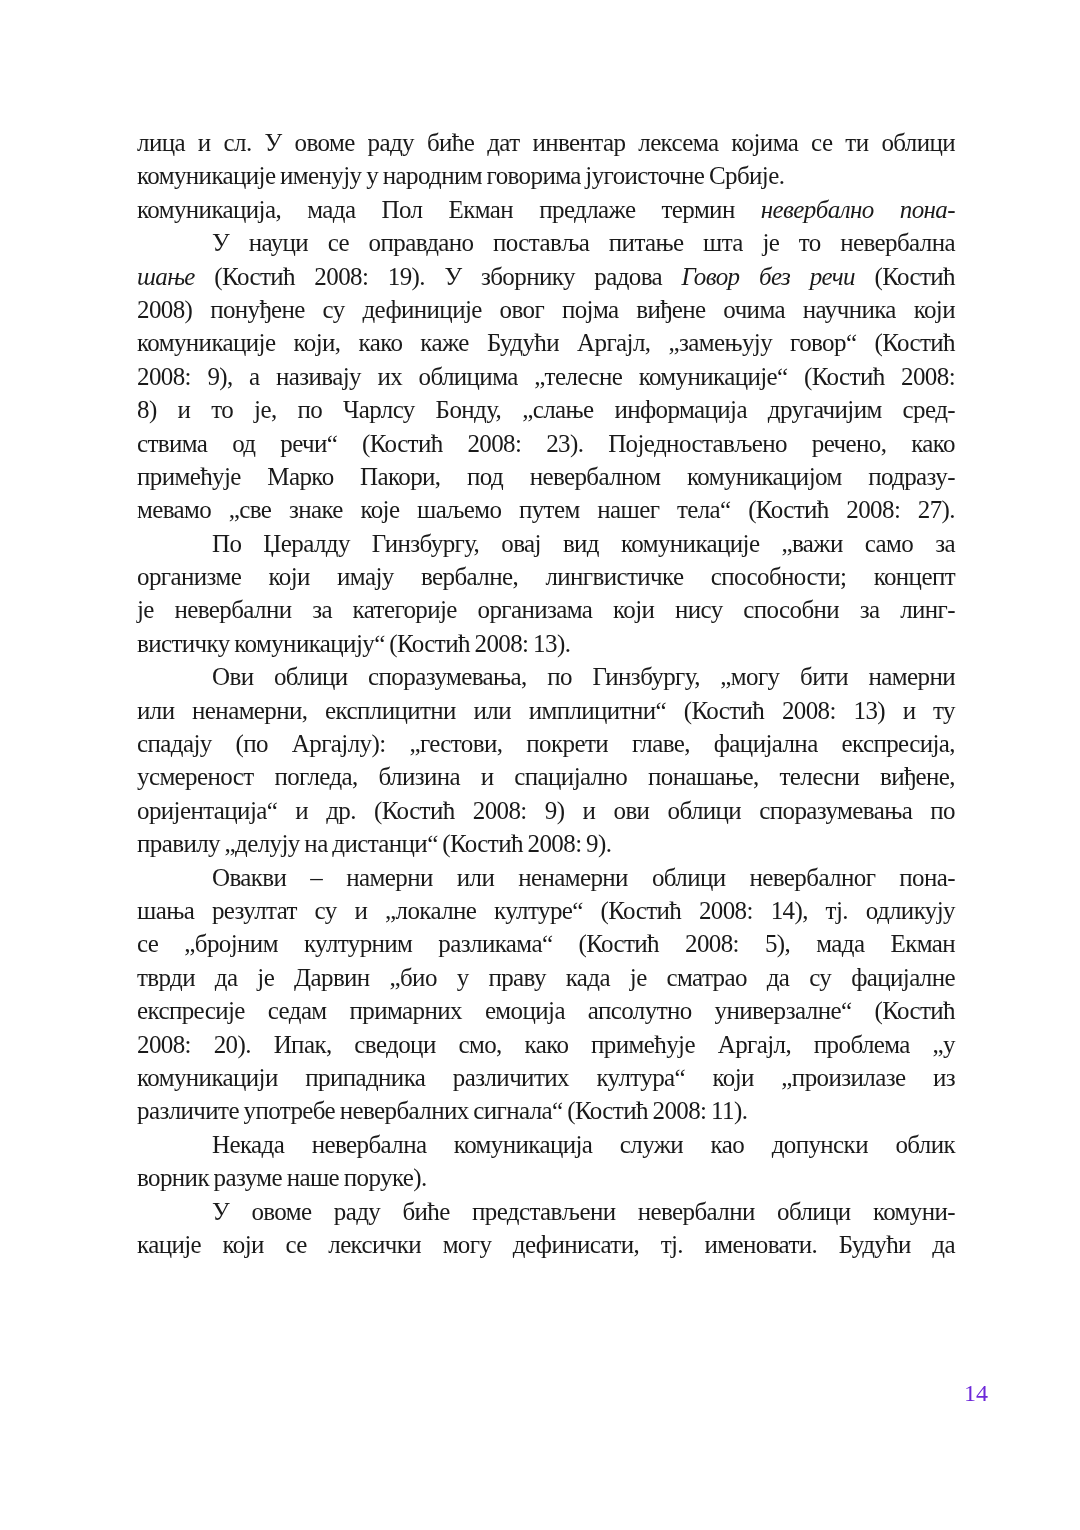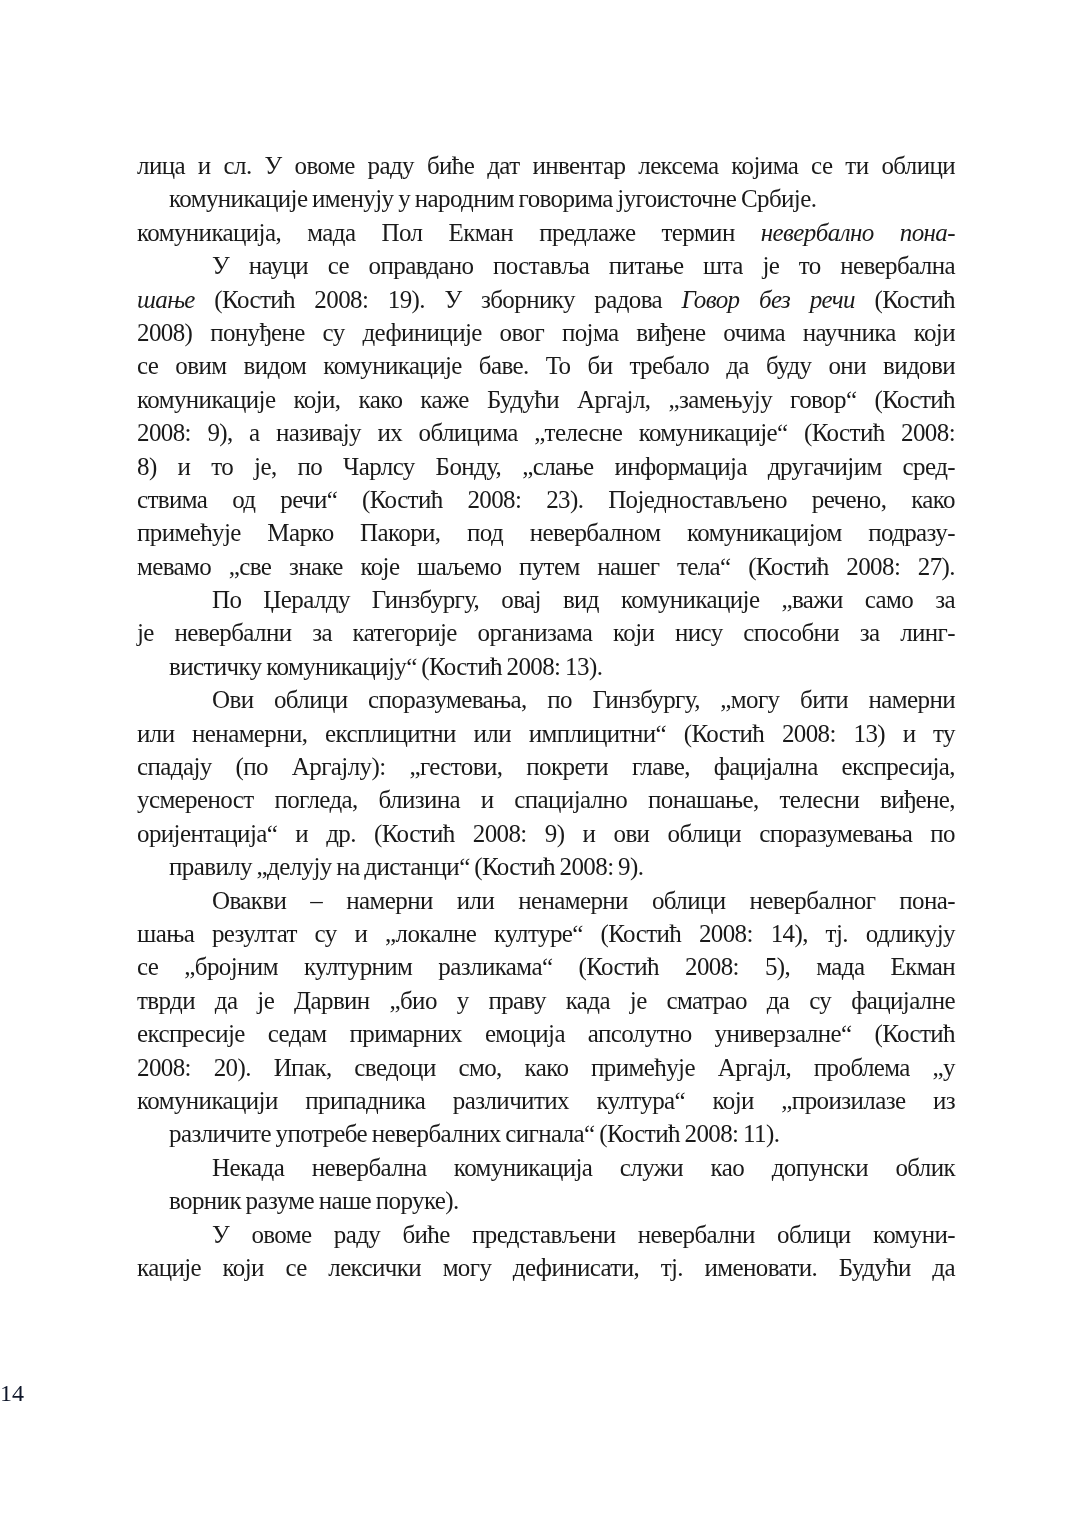--- a/index.html
+++ b/index.html
@@ -1,65 +1,65 @@
 <!DOCTYPE html>
 <html><head>
 <meta charset="utf-8">
 <style>
   html, body { margin:0; padding:0; background:#ffffff; }
   body { width:1080px; height:1530px; position:relative; overflow:hidden; }
-  .page { position:absolute; left:137px; top:149px; width:818px; }
+  .page { position:absolute; left:137px; top:126px; width:818px; }
   .line {
     display:block;
     font-family:"Liberation Serif", serif;
     font-size:25px;
     line-height:33.4px;
     height:33.4px;
     color:#1a1a1a;
     white-space:nowrap;
     text-align:justify;
     text-align-last:justify;
     letter-spacing:-0.6px;
     word-spacing:-1px;
   }
-  .line.last { text-align-last:left;margin-left:32px; }
+  .line.last { text-align-last:left; }
   .line.indent { padding-left:75px; }
   .it { font-style:italic; }
   .page-number {
     position:absolute; left:0; width:988px; top:1380px;
-    text-align:left;
-    font-family:"Liberation Serif", serif; font-size:24px; color:#0f172a;
+    text-align:right;
+    font-family:"Liberation Serif", serif; font-size:24px; color:#6d28d9;
   }
 </style>
 </head>
 <body>
 
 <div class="page">
 
   <div>
     <span class="line">лица и сл. У овоме раду биће дат инвентар лексема којима се ти облици</span>
     <span class="line last">комуникације именују у народним говорима југоисточне Србије.</span>
   </div>
 
   <div>
     <span class="line"><span>комуникација, мада Пол Екман предлаже термин </span><span class="it">невербално пона-</span></span>
     <span class="line indent">У науци се оправдано поставља питање шта је то невербална</span>
     <span class="line"><span class="it">шање</span><span> (Костић 2008: 19). У зборнику радова </span><span class="it">Говор без речи</span><span> (Костић</span></span>
     <span class="line">2008) понуђене су дефиниције овог појма виђене очима научника који</span>
-    <span class="line">се овим видом комуникације баве. То би требало да буду они видови</span>
     <span class="line">комуникације који, како каже Будући Аргајл, „замењују говор“ (Костић</span>
     <span class="line">2008: 9), а називају их облицима „телесне комуникације“ (Костић 2008:</span>
     <span class="line">8) и то је, по Чарлсу Бонду, „слање информација другачијим сред-</span>
     <span class="line">ствима од речи“ (Костић 2008: 23). Поједностављено речено, како</span>
     <span class="line">примећује Марко Пакори, под невербалном комуникацијом подразу-</span>
     <span class="line">мевамо „све знаке које шаљемо путем нашег тела“ (Костић 2008: 27).</span>
   </div>
 
   <div>
     <span class="line indent">По Џералду Гинзбургу, овај вид комуникације „важи само за</span>
+    <span class="line">организме који имају вербалне, лингвистичке способности; концепт</span>
     <span class="line">је невербални за категорије организама који нису способни за линг-</span>
     <span class="line last">вистичку комуникацију“ (Костић 2008: 13).</span>
   </div>
 
   <div>
     <span class="line indent">Ови облици споразумевања, по Гинзбургу, „могу бити намерни</span>
     <span class="line">или ненамерни, експлицитни или имплицитни“ (Костић 2008: 13) и ту</span>
     <span class="line">спадају (по Аргајлу): „гестови, покрети главе, фацијална експресија,</span>
     <span class="line">усмереност погледа, близина и спацијално понашање, телесни виђене,</span>
     <span class="line">оријентација“ и др. (Костић 2008: 9) и ови облици споразумевања по</span>

